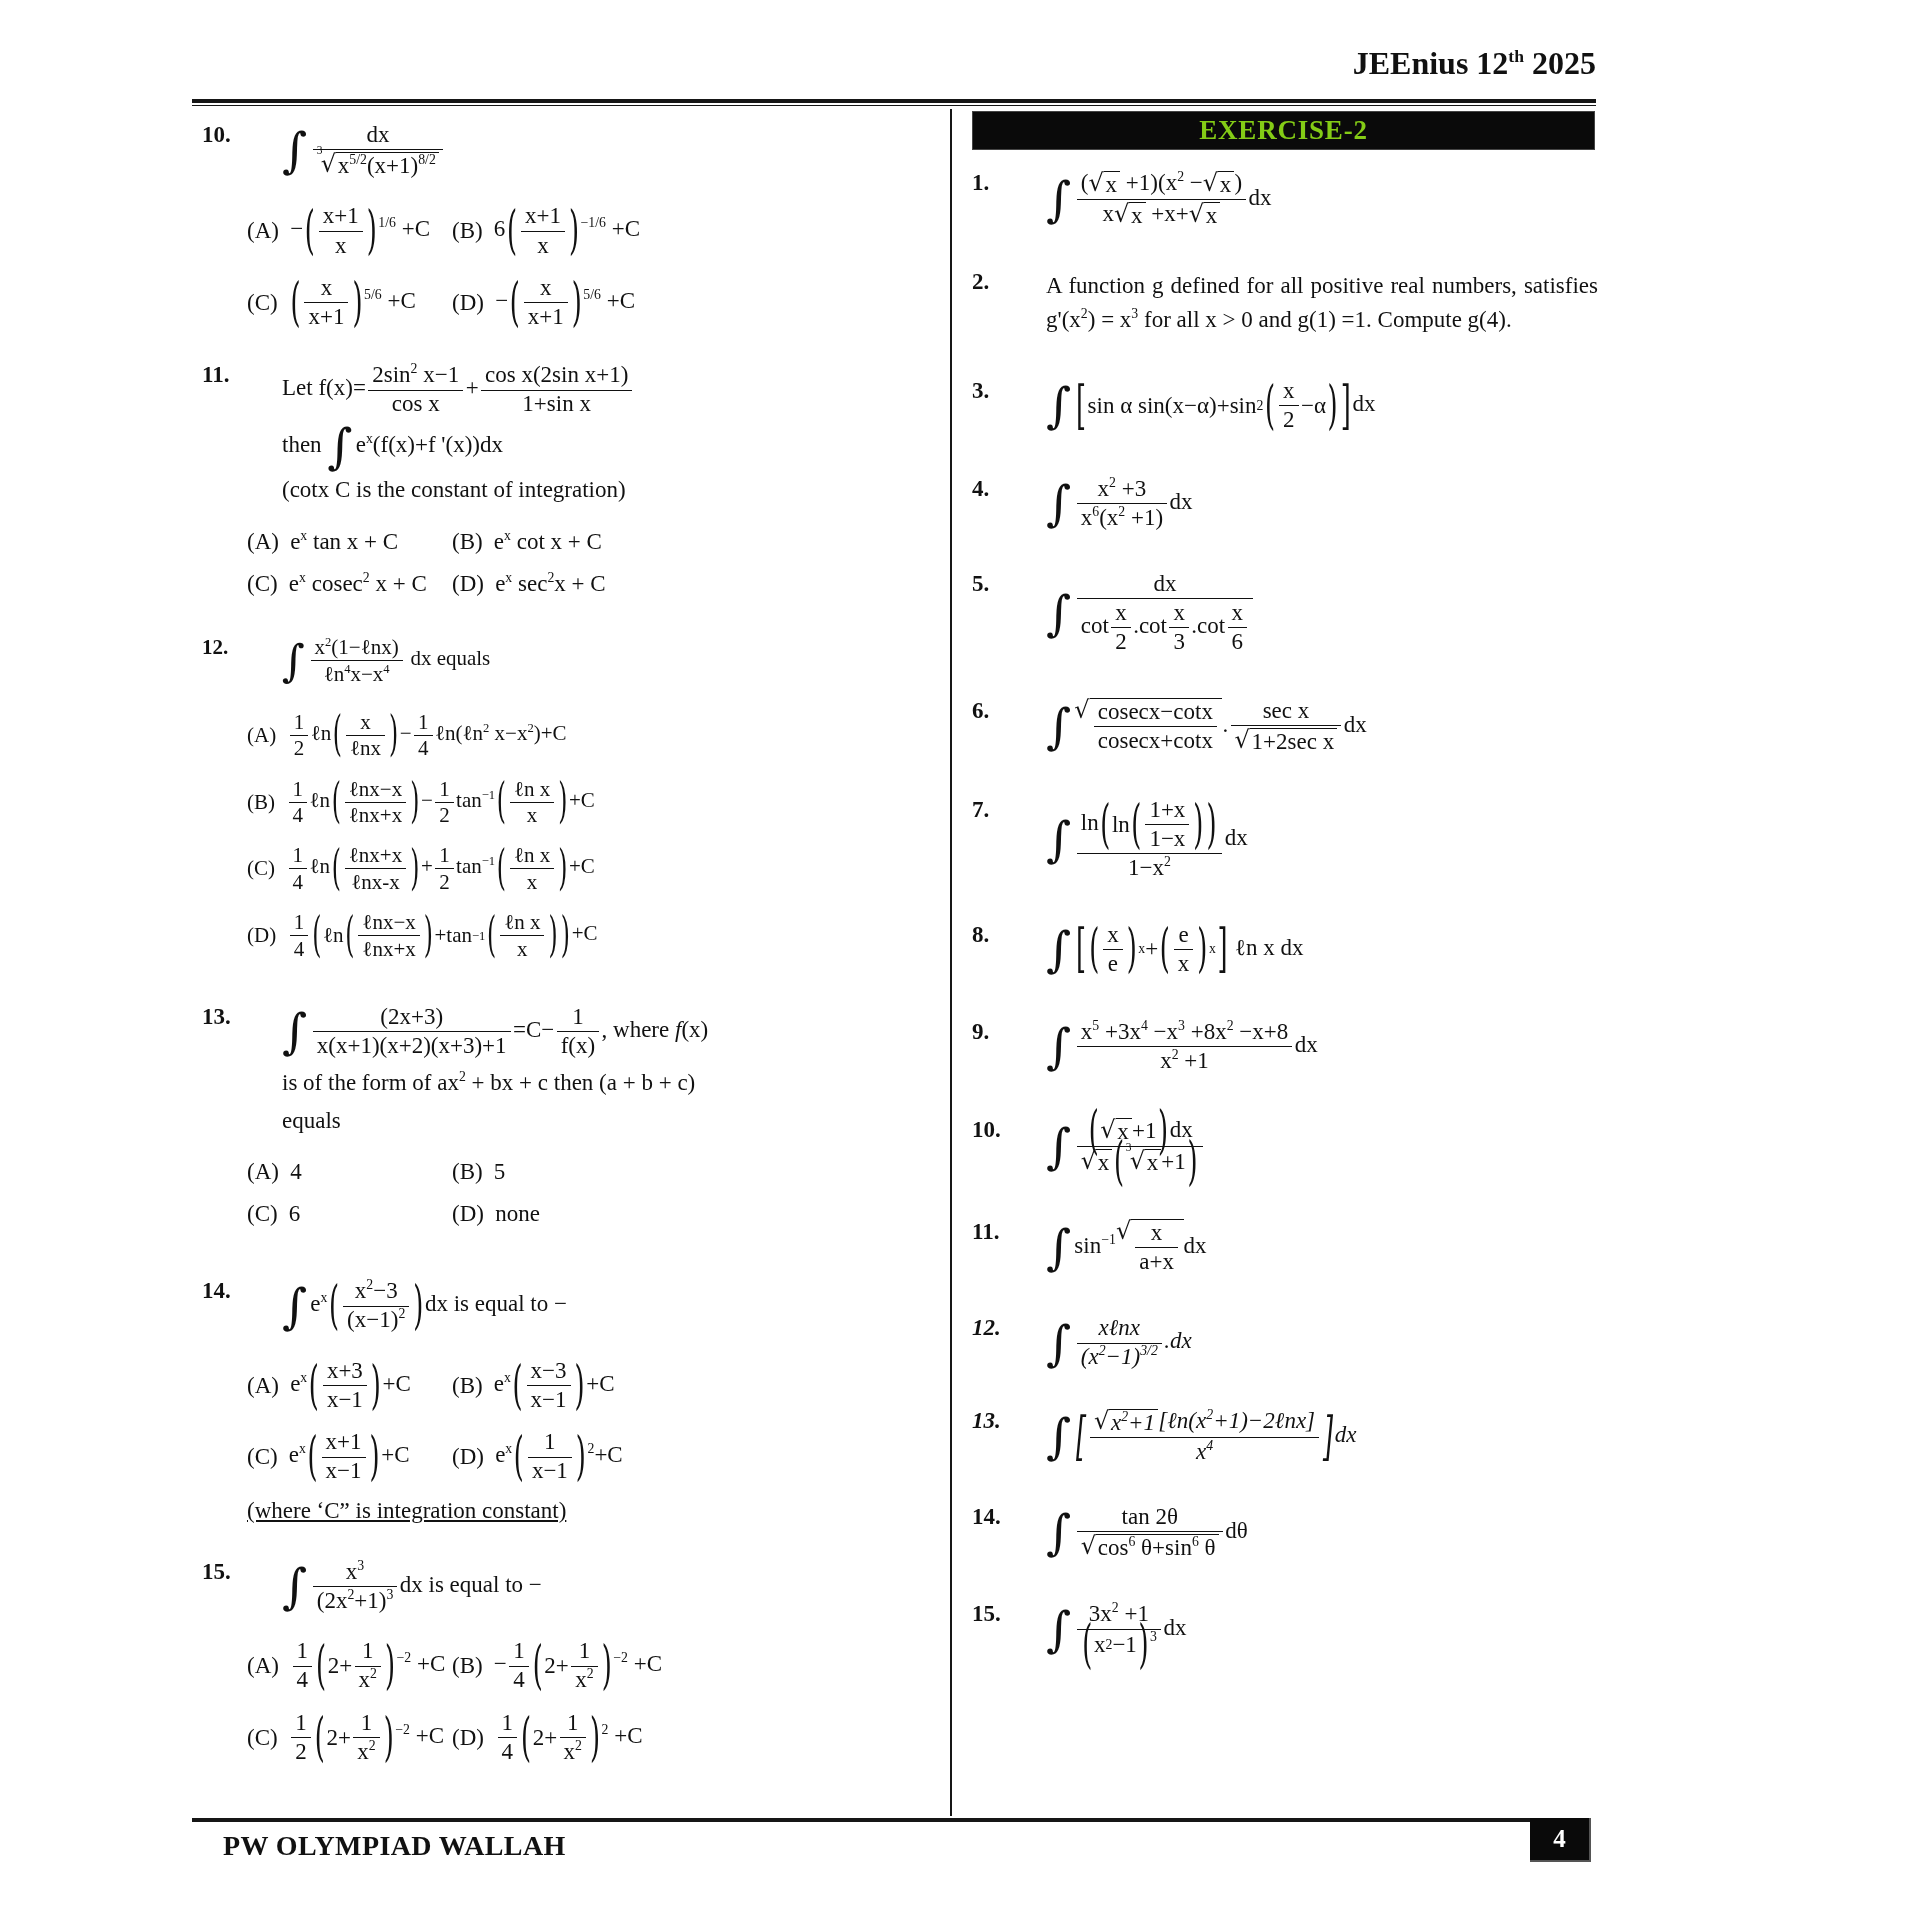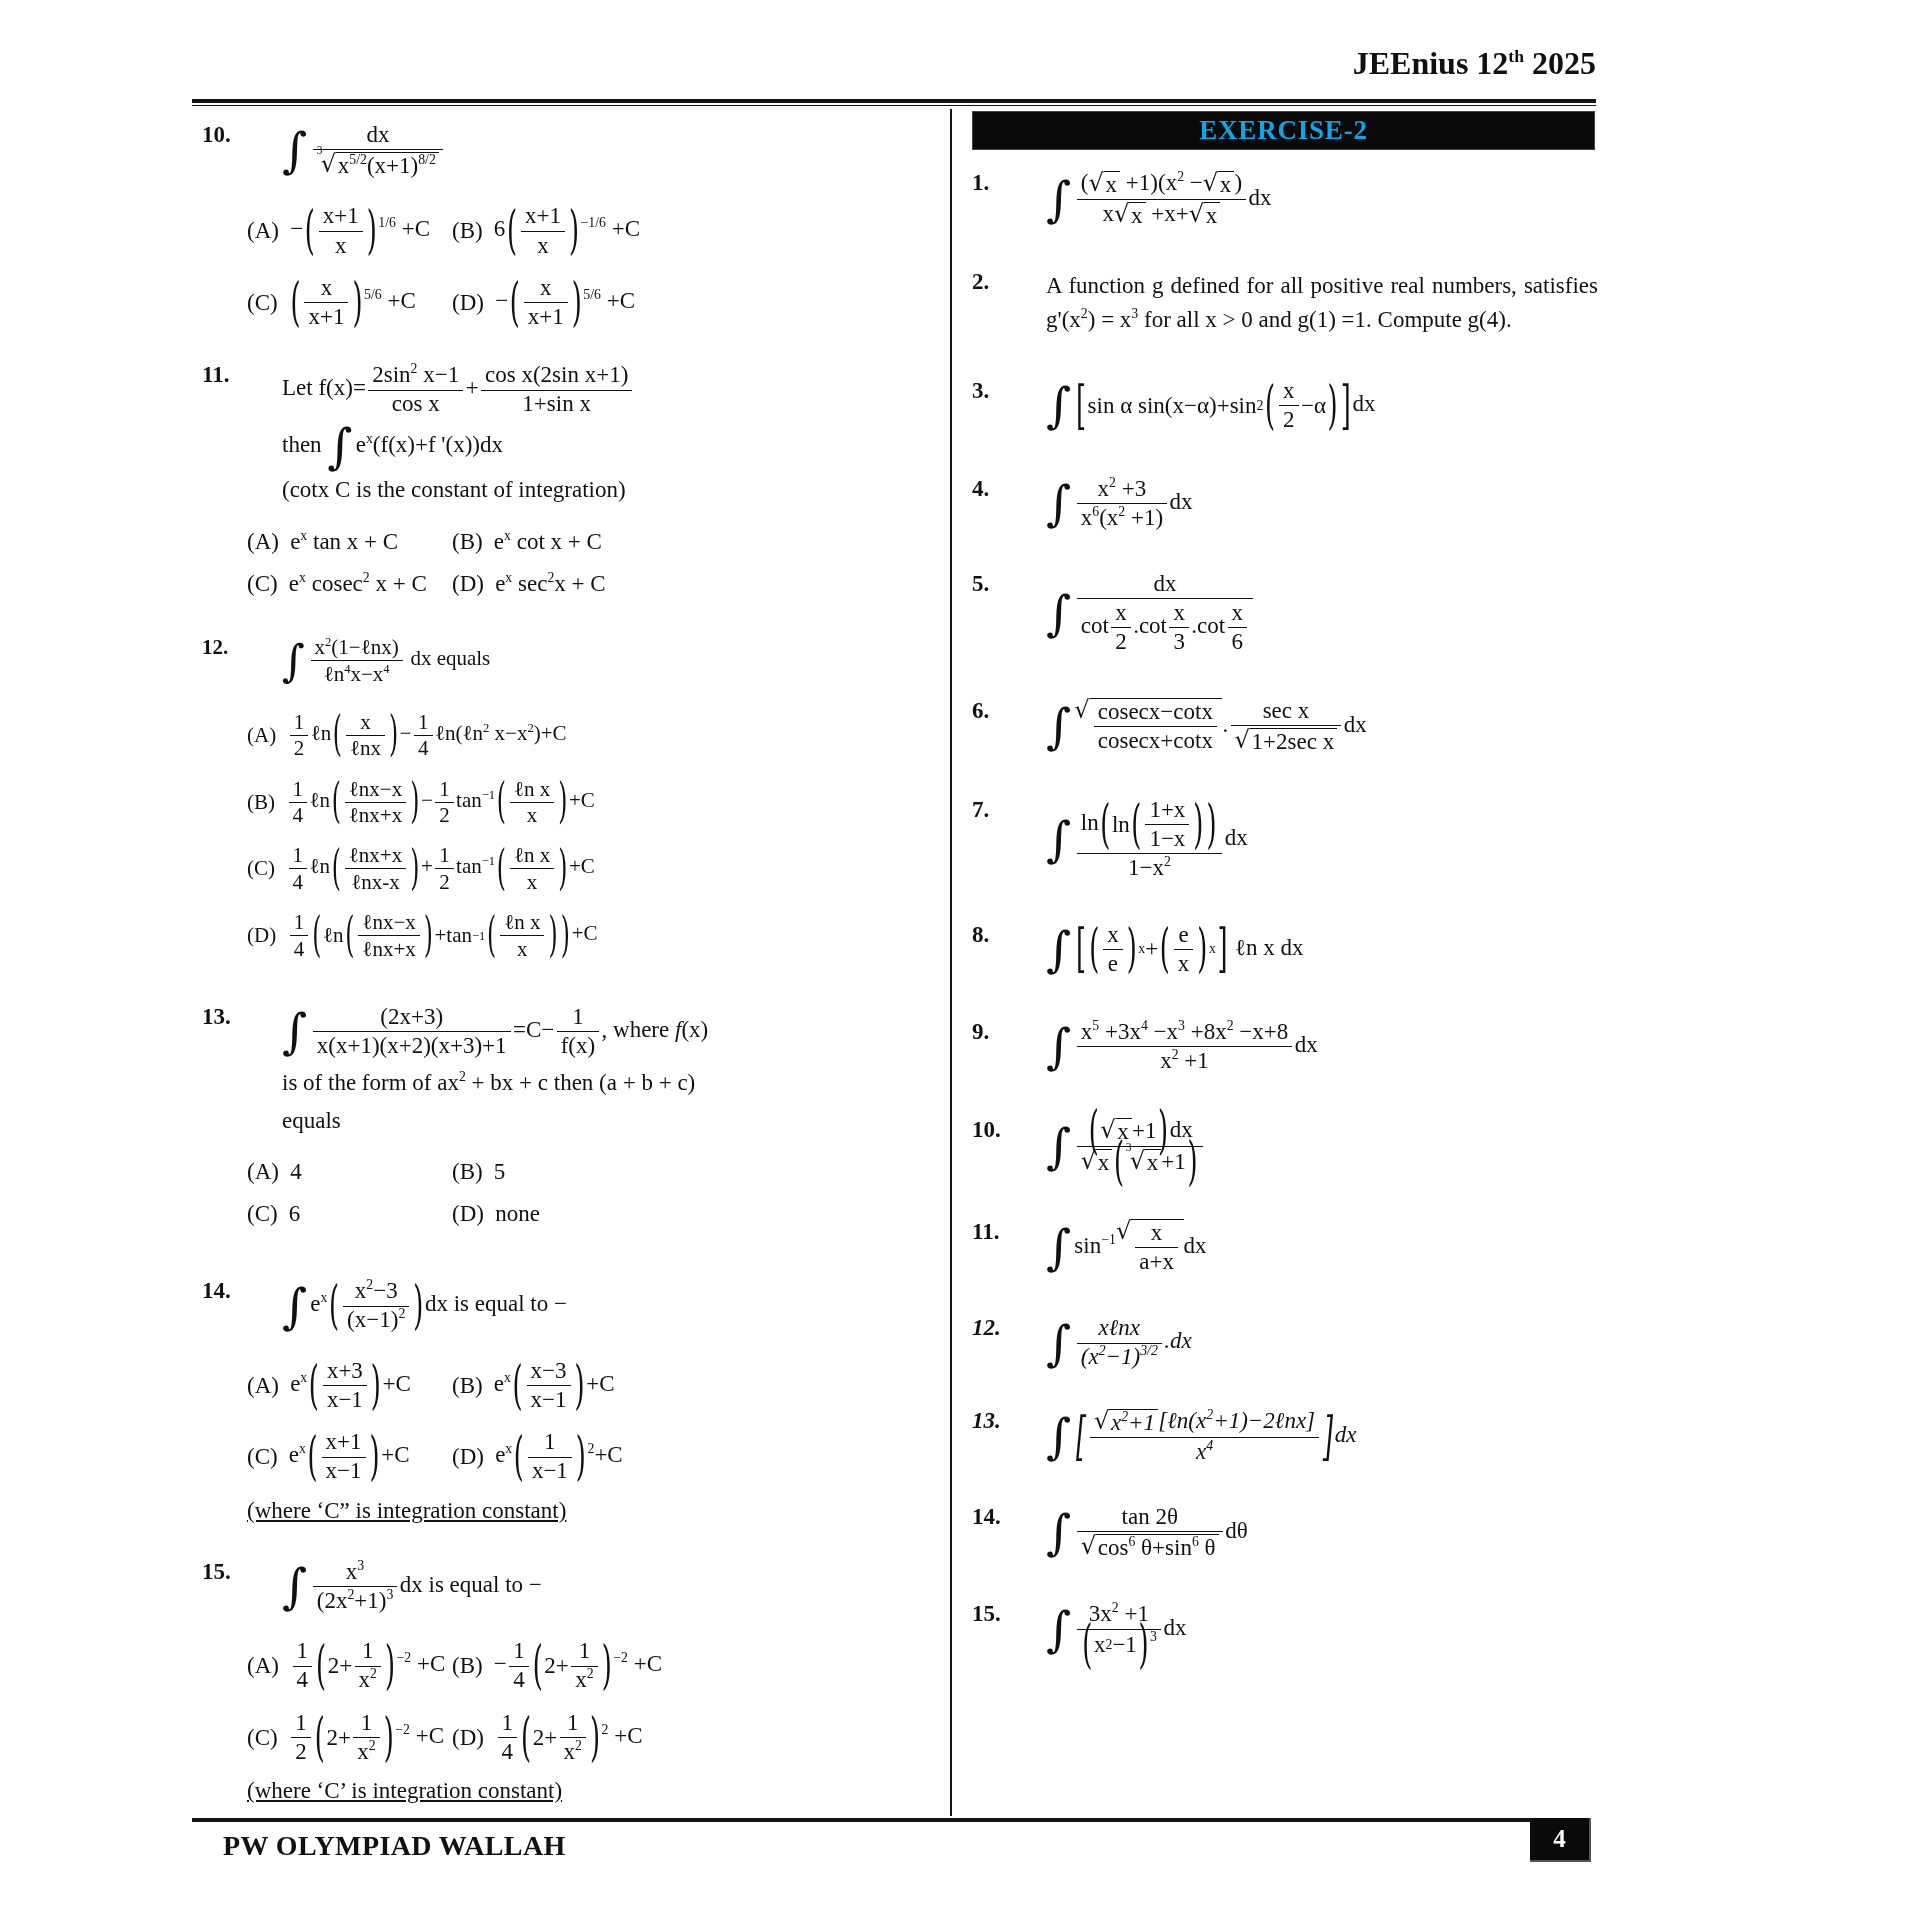--- a/index.html
+++ b/index.html
@@ -5,21 +5,21 @@
   html,body{margin:0;padding:0;background:#e8e8e8;}
   .page{position:relative;width:1925px;height:1925px;background:#ffffff;
         font-family:"Liberation Serif",serif;color:#111;overflow:hidden;}
   
   .hdr-title{position:absolute;top:45px;right:329px;font-size:32px;font-weight:bold;white-space:nowrap;margin-left:8px;}
   .hdr-title sup{font-size:0.55em;}
   .top-rule{position:absolute;left:192px;top:99px;width:1404px;height:0;
             border-top:4px solid #161616;border-bottom:0.8px solid #161616;padding-top:1.6px;}
   .divider{position:absolute;left:950px;top:109px;width:2.4px;height:1707px;background:#161616;}
   .ex-banner{position:absolute;left:972px;top:111px;width:621px;height:37px;background:#0a0a0a;
-             color:#0ea5e9;display:flex;align-items:center;justify-content:center;
+             color:#84cc16;display:flex;align-items:center;justify-content:center;
              font-size:27px;font-weight:bold;letter-spacing:0.8px;border:1.6px solid #444;}
   .foot-rule{position:absolute;left:192px;top:1818px;width:1338px;height:4px;background:#161616;}
   .foot-brand{position:absolute;left:223px;top:1830px;font-size:28px;font-weight:bold;letter-spacing:0.4px;}
   .page-box{position:absolute;left:1530px;top:1818px;width:59px;height:42px;background:#0a0a0a;
             color:#fff;display:flex;align-items:center;justify-content:center;
             font-size:25px;font-weight:bold;border-right:2.4px solid #555;border-bottom:2.4px solid #555;}
   
   .col{position:absolute;}
   .col-left{left:202px;top:122px;width:731px;font-size:23px;}
   .col-right{left:972px;top:170px;width:626px;font-size:23px;}
@@ -466,21 +466,20 @@
               </span><span class="par">
                 <span class="pg">(</span>
                 <span class="pc">2+<span class="fr">
                     <span class="nu">1</span>
                     <span class="de">x<sup>2</sup></span>
                   </span></span>
                 <span class="pg">)</span>
               </span><sup>2</sup> +C</span>
           </div>
         </div>
-        <div class="note">(where ‘C’ is integration constant)</div>
       </div>
     </div>
   <div class="col col-right" id="rightCol">
       <div class="prob" style="margin-bottom: 32px;">
         <div class="qhead">
           <div class="qn">1.</div>
           <div class="qb">
             <div class="qline"><span class="int">∫</span><span class="fr">
                 <span class="nu">(<span class="sq">
                     <span class="rt">√</span>

